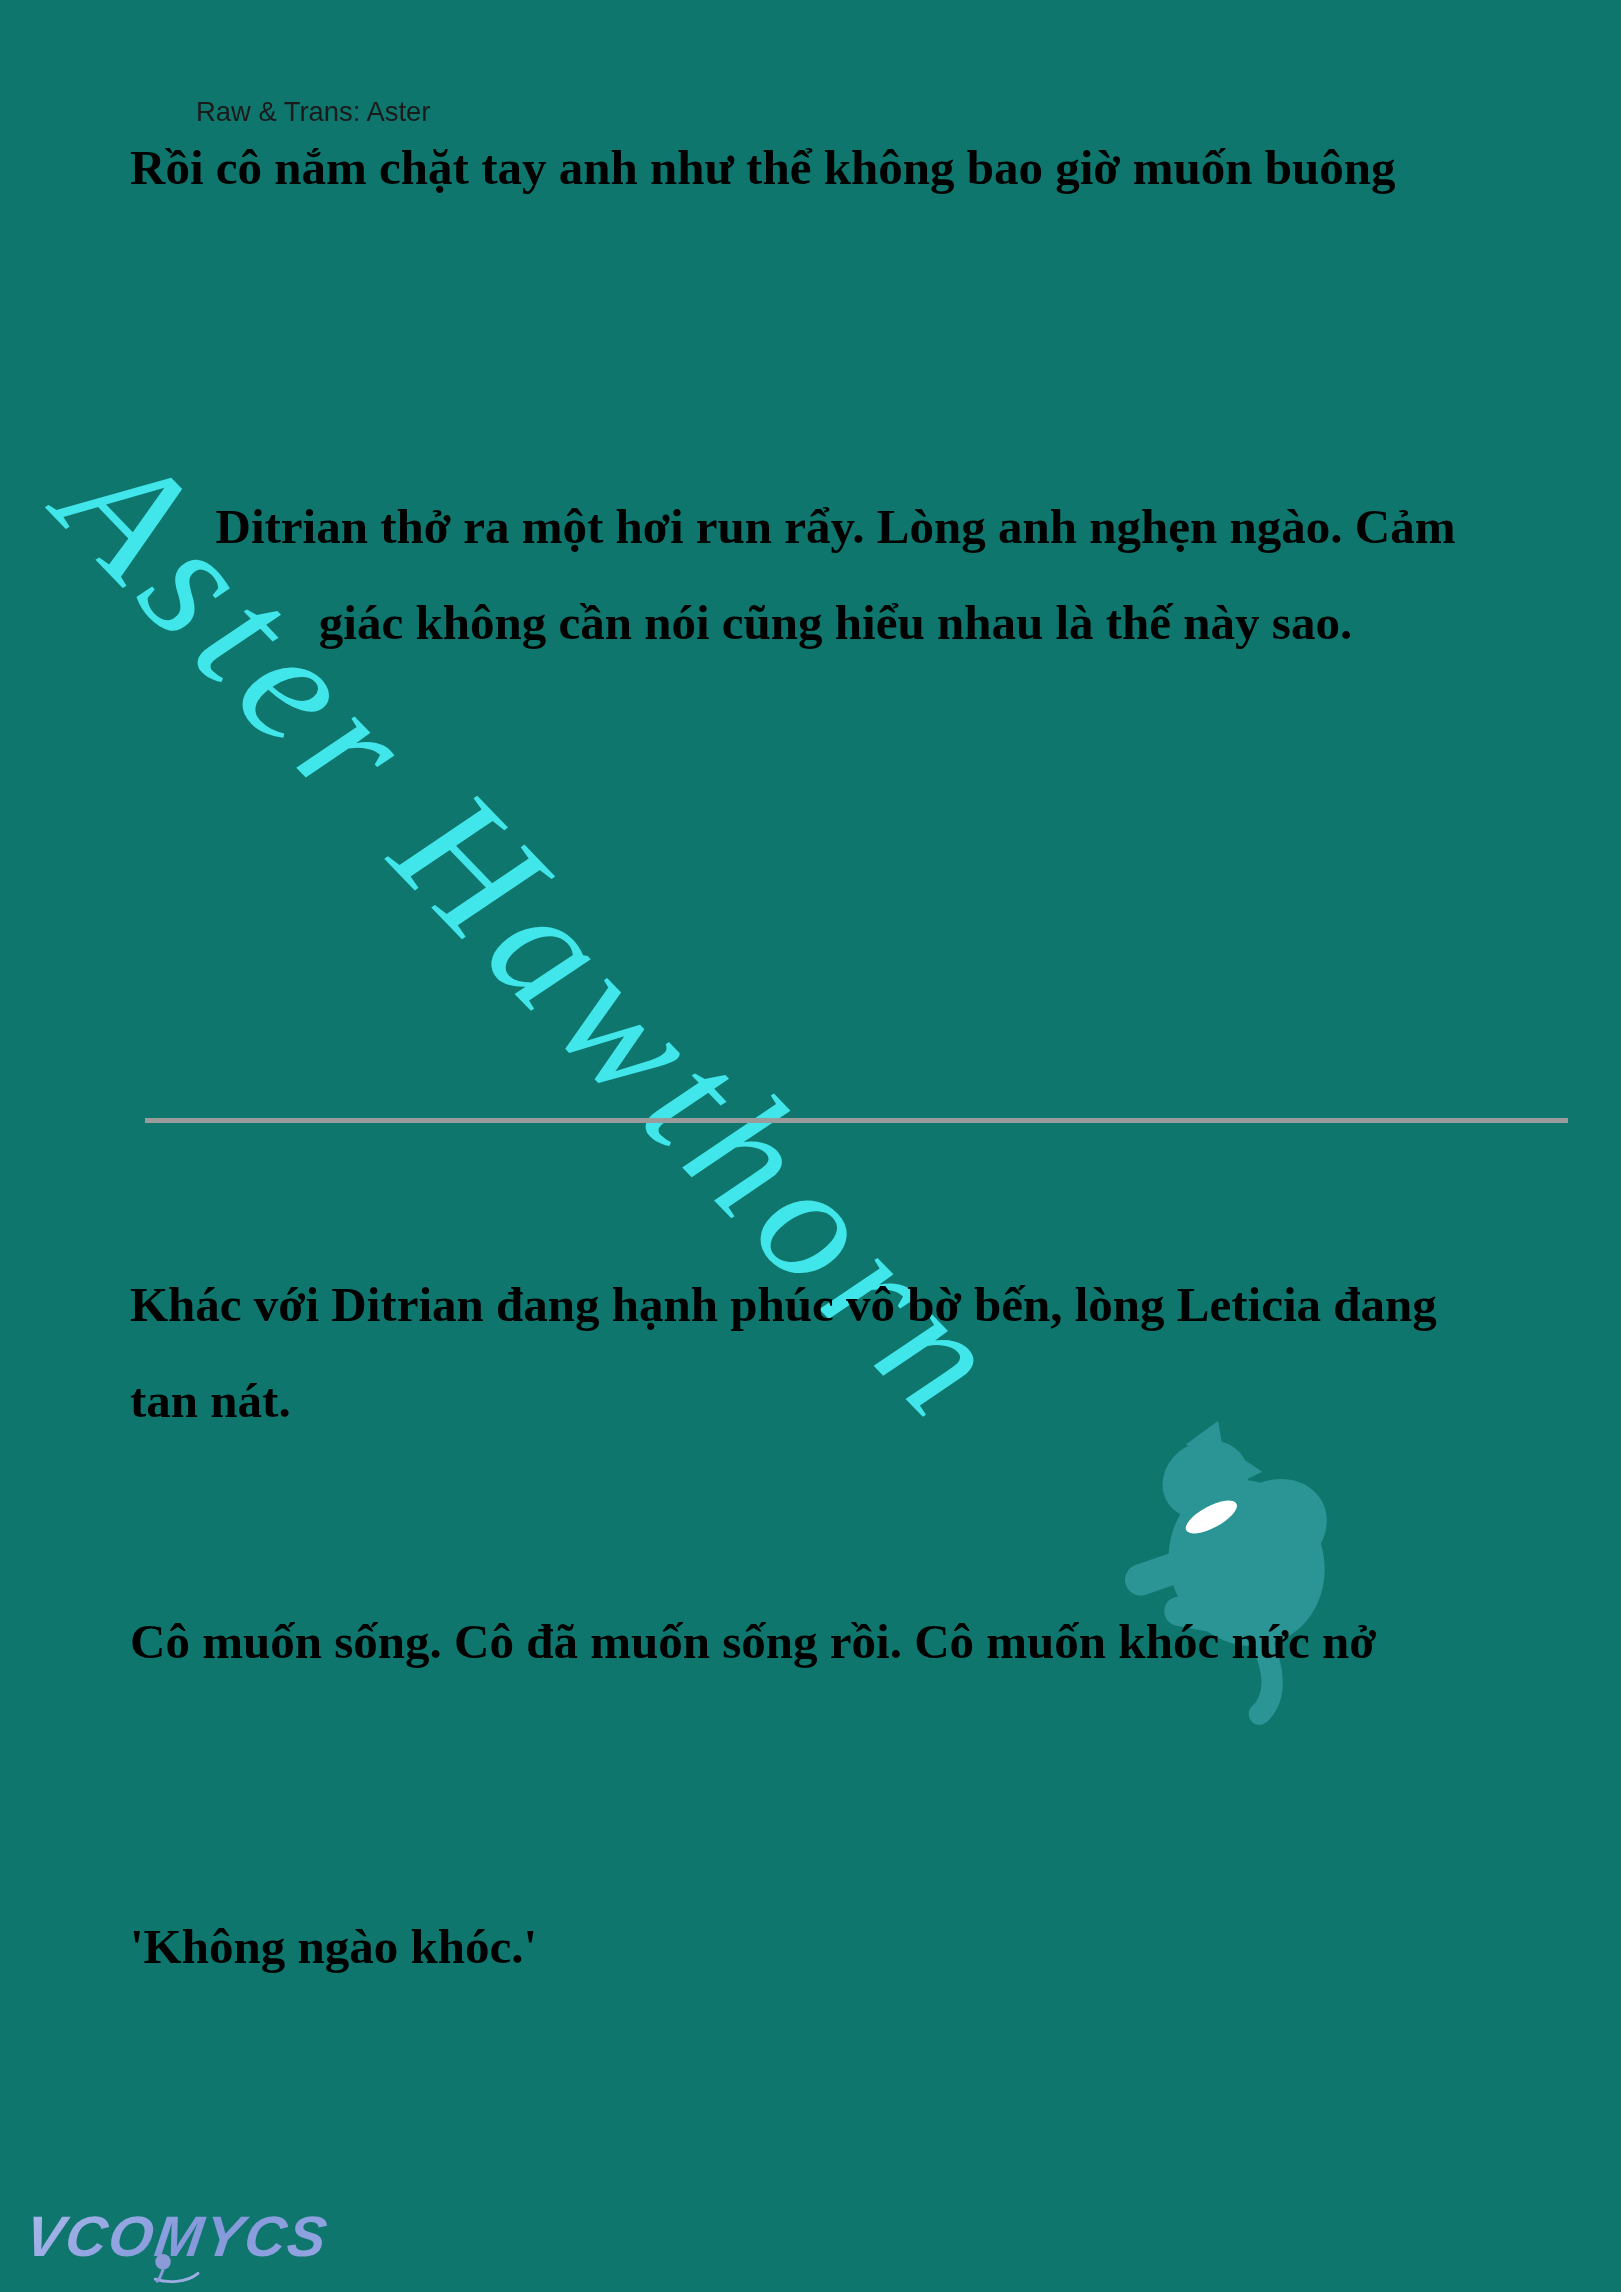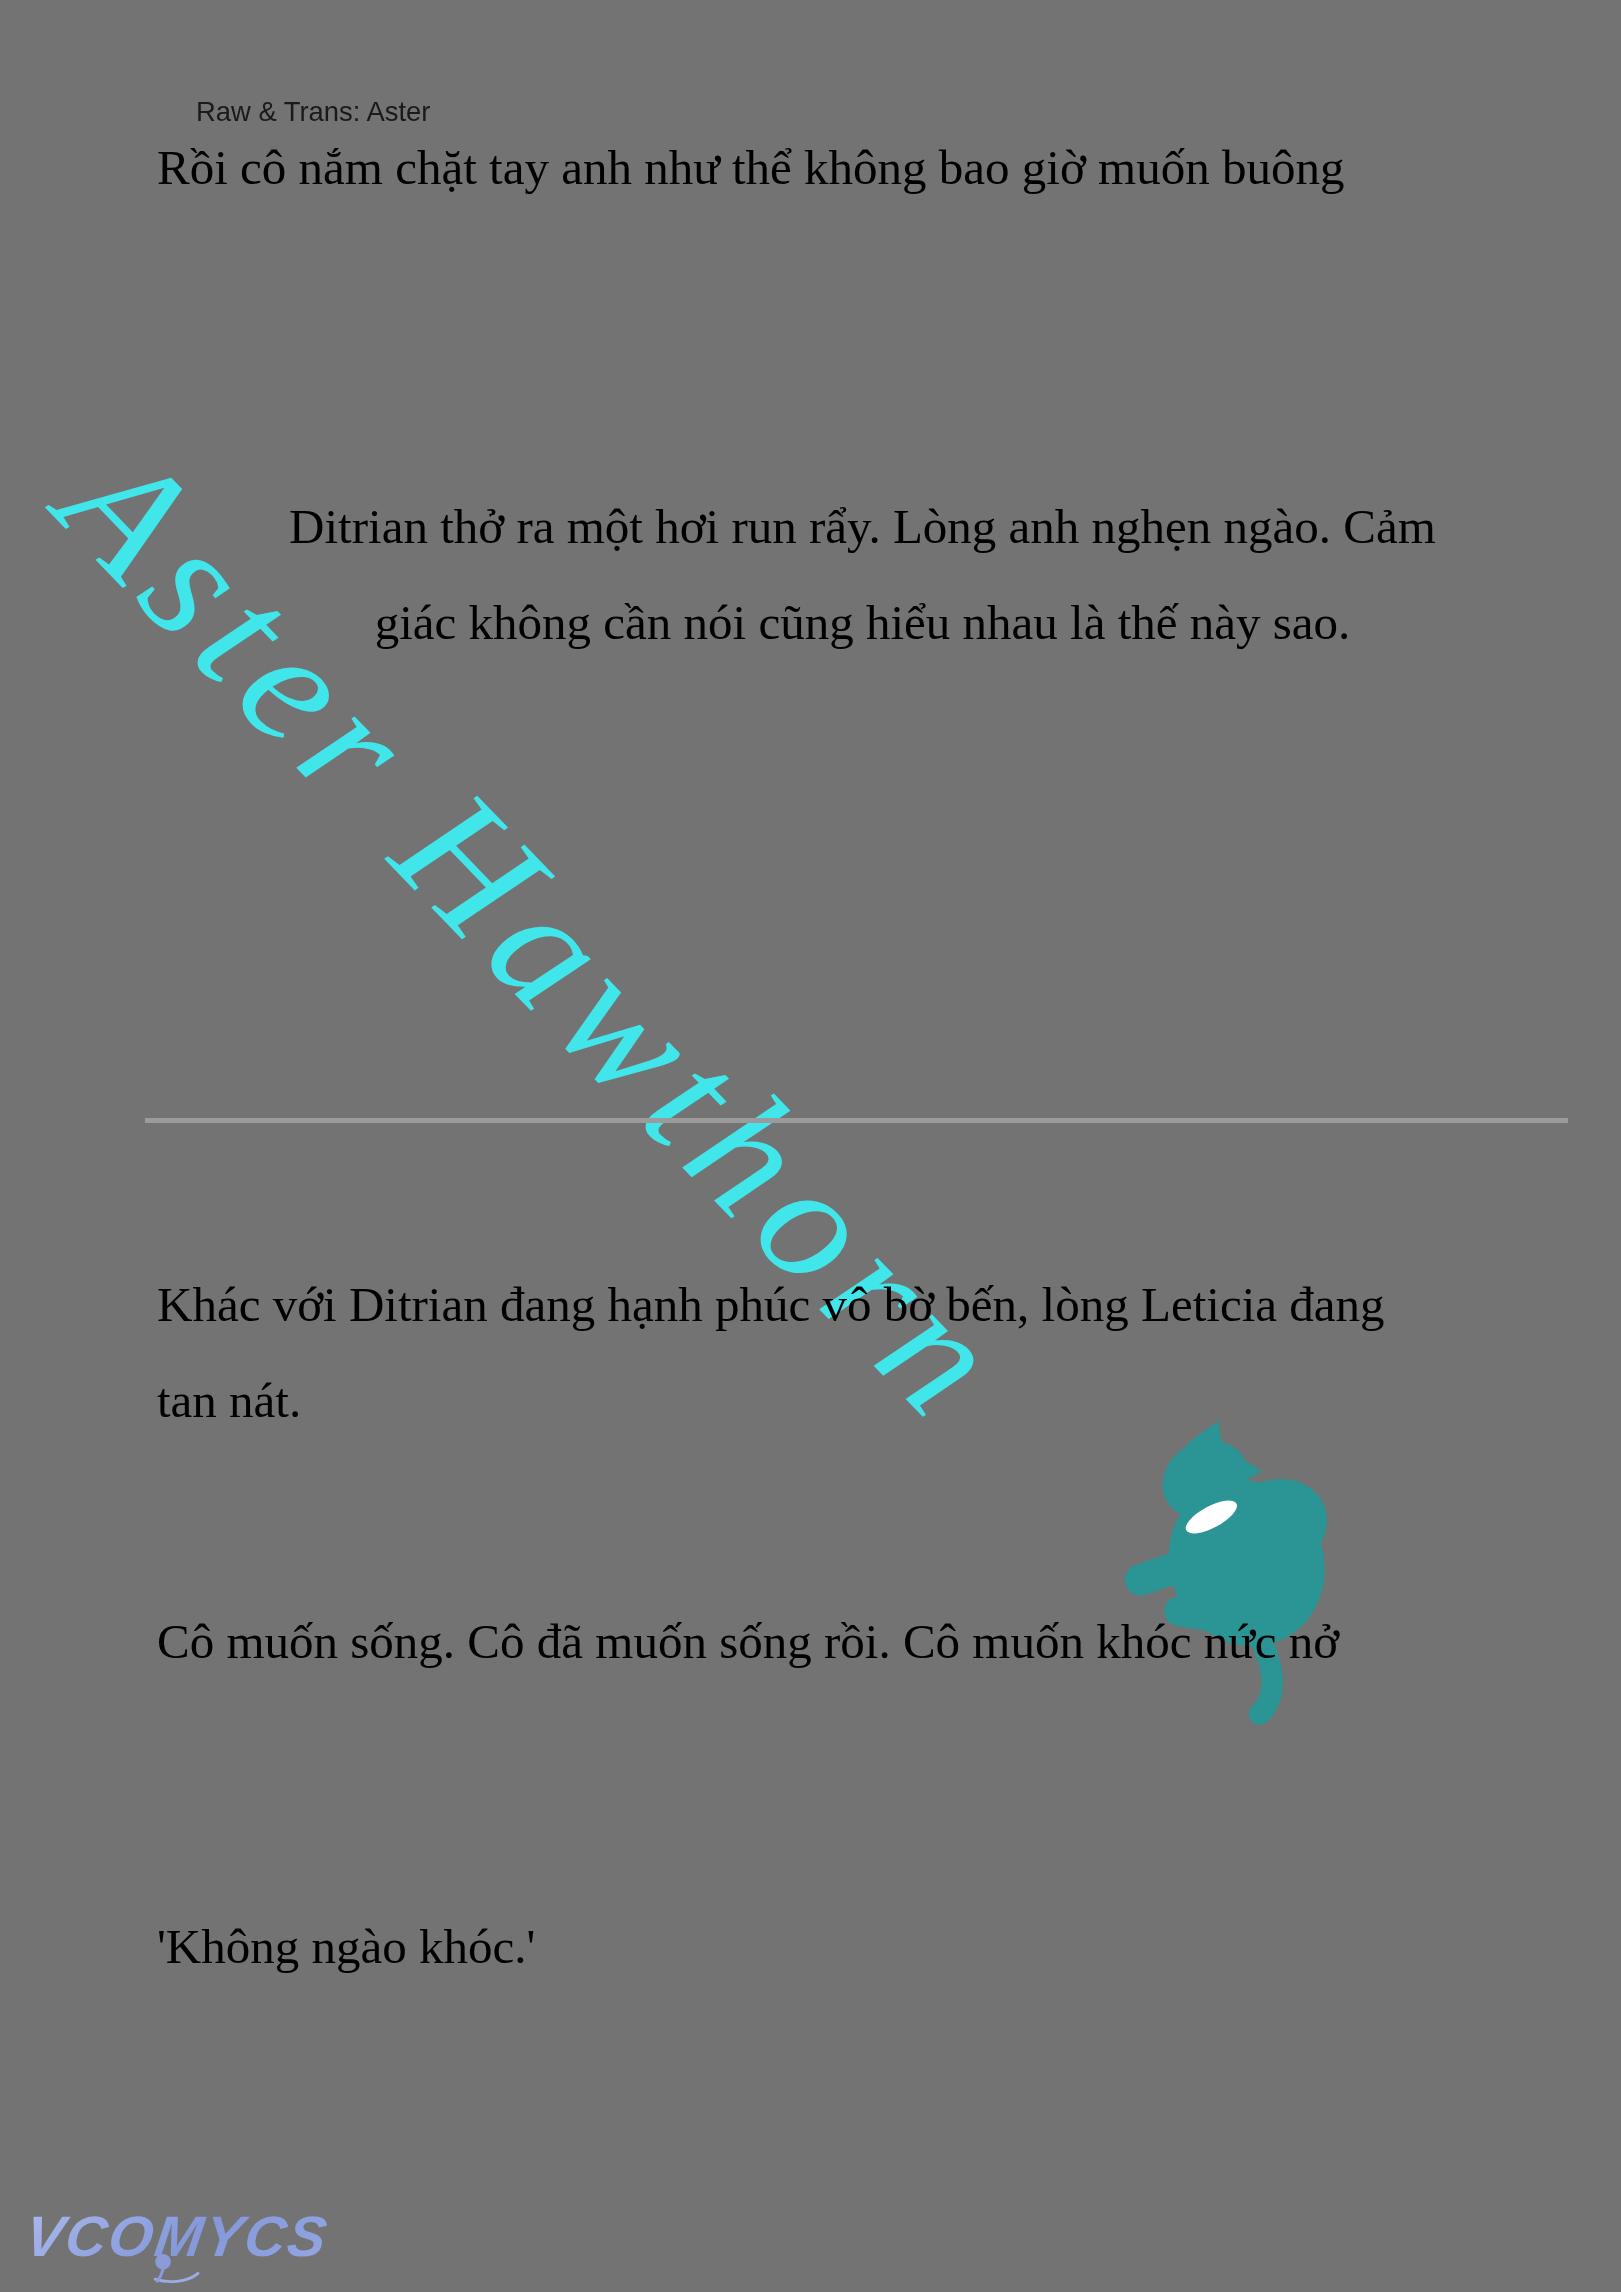--- a/index.html
+++ b/index.html
@@ -1,38 +1,39 @@
 <!DOCTYPE html>
 <html><head>
 <meta charset="utf-8">
 <style>
   html,body{margin:0;padding:0;background:#ffffff;}
   .page{
     position:relative;
     width:1621px;
     height:2293px;
-    background:#737373;
+    background:#0f766e;
     overflow:hidden;
     font-family:"Liberation Serif", serif;
     color:#000000;
   }
   .credit{
     position:absolute;
     left:196px; top:96px;
     font-family:"Liberation Sans", sans-serif;
     font-size:27.4px;
     color:#1a1a1a;
     z-index:4;
   }
   .para{
     position:absolute;
-    left:157px;
+    left:130px;
     width:1411px;
     font-size:49px;
     z-index:3;
+    font-weight:bold;
   }
   .para .line{
     line-height:96px;
     white-space:nowrap;
   }
   .p1{top:120px;}
   .p2{top:479px;text-align:center;}
   .p3{top:749px;}
   .p4{top:1257px;}
   .p5{top:1594px;}

